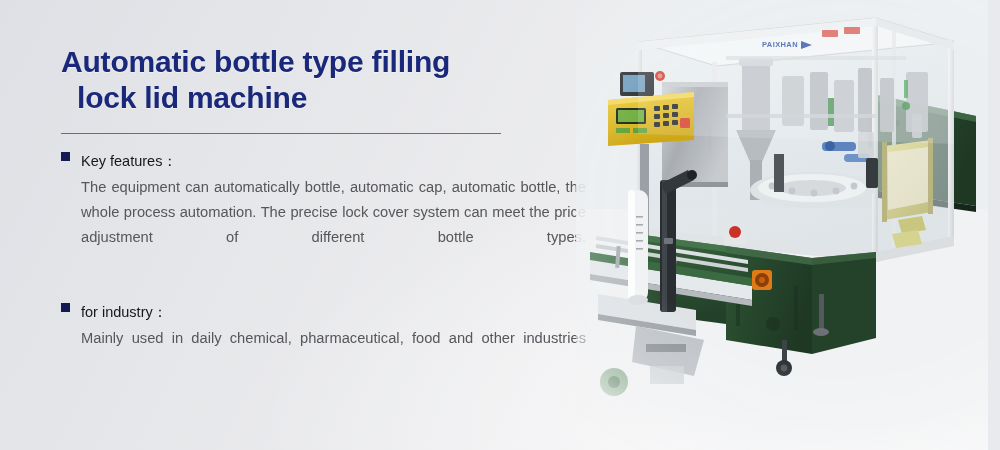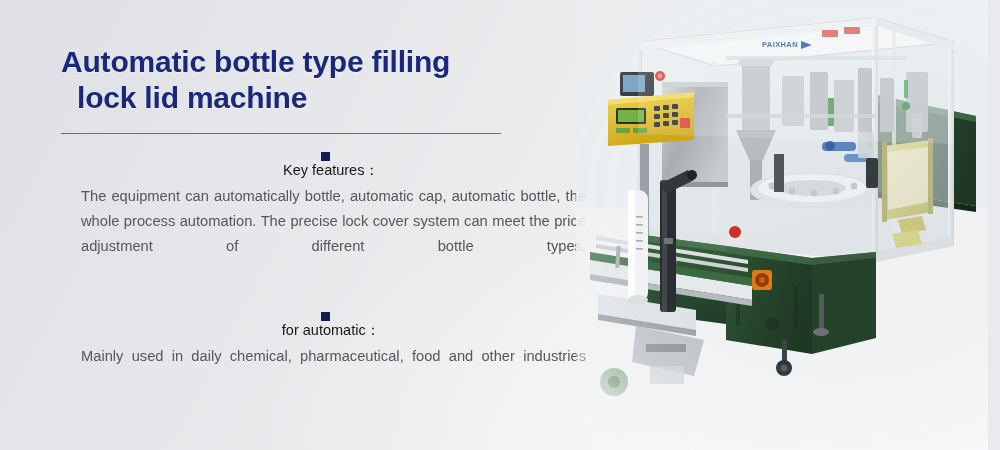--- a/index.html
+++ b/index.html
@@ -32,24 +32,23 @@
   .rule{
     margin-top:17px;
     width:440px;height:1px;
     background:#4a72bd;
   }
 
   .block{margin-top:18px;}
   .block.second{margin-top:28px;}
 
   .blk-head{
-    display:flex;align-items:center;
+    display:flex;
     font-size:14.5px;color:#1b1b1f;
     line-height:18px;
-    flex-direction:column;
   }
   .bullet{
     width:9px;height:9px;background:#141a52;
     margin-right:11px;flex:0 0 auto;
   }
   .blk-head .htxt{font-size:14.5px;color:#17171b;}
 
   .blk-body{
     margin-left:20px;
     margin-top:5px;
@@ -89,21 +88,21 @@
       <div class="blk-head">
         <span class="bullet"></span>
         <span class="htxt">Key features：</span>
       </div>
       <div class="blk-body justify">The equipment can automatically bottle, automatic cap, automatic bottle, the whole process automation. The precise lock cover system can meet the price adjustment of different bottle types.</div>
     </div>
 
     <div class="block second">
       <div class="blk-head">
         <span class="bullet"></span>
-        <span class="htxt">for automatic：</span>
+        <span class="htxt">for industry：</span>
       </div>
       <div class="blk-body justify">Mainly used in daily chemical, pharmaceutical, food and other industries</div>
     </div>
 
   </div>
 
   <div class="photo">
     <svg viewBox="0 0 424 456" xmlns="http://www.w3.org/2000/svg">
       <defs>
         <linearGradient id="glass" x1="0" y1="0" x2="0.4" y2="1">

